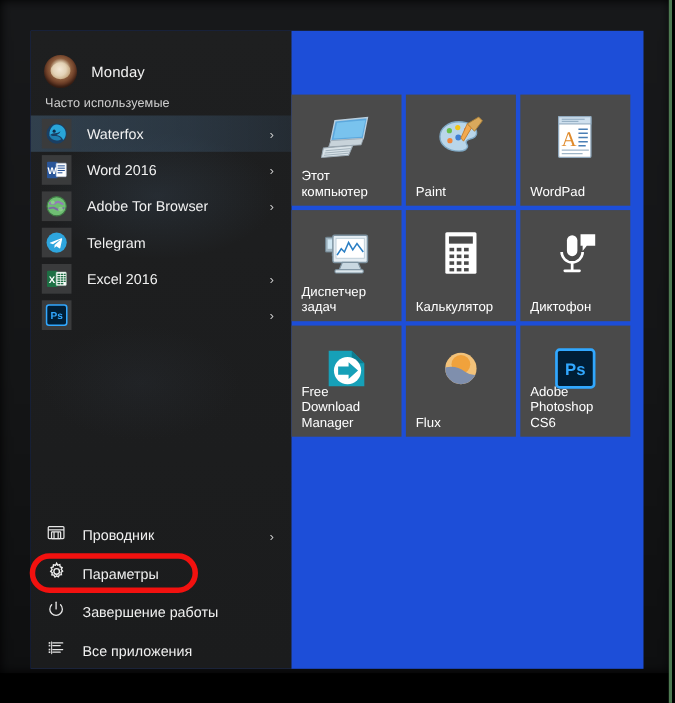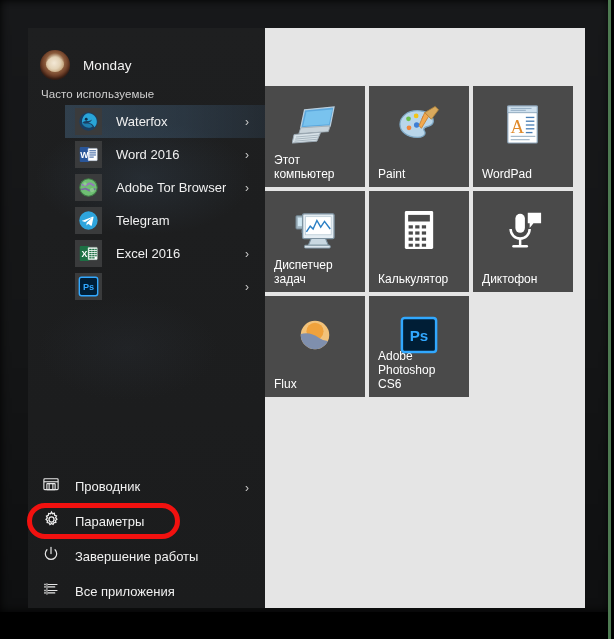--- a/index.html
+++ b/index.html
@@ -56,21 +56,21 @@
     top: 0; left: 611px;
     width: 3px; height: 639px;
     background: #000;
   }
 
   
   #start-menu {
     position: absolute;
     left: 28px; top: 28px;
     width: 557px; height: 580px;
-    background: #e5e5e5;
+    background: #1d4ed8;
     display: flex;
     flex-direction: row;
   }
 
   
   #left-col {
     width: 237px;
     height: 580px;
     position: relative;
     background: linear-gradient(180deg, #1e1f20 0%, #1b1c1d 100%);
@@ -132,21 +132,20 @@
 
   
   #app-list { position: relative; }
   .app-row {
     display: flex;
     align-items: center;
     height: 33px;
     padding-left: 10px;
     padding-right: 10px;
     position: relative;
-    margin-left: 37px;
   }
   .app-row .tileicon {
     width: 27px; height: 27px;
     flex: 0 0 27px;
     background: #3a3b3c;
     display: flex;
     align-items: center;
     justify-content: center;
     position: relative;
   }
@@ -538,20 +537,31 @@
             <path d="M26 3h14v11H32l-4 5v-5h-2z" fill="#ffffff"></path>
             <rect x="13" y="4" width="10" height="20" rx="5" fill="#ffffff"></rect>
             <path d="M8 20a10 10 0 0 0 20 0" fill="none" stroke="#ffffff" stroke-width="2.6"></path>
             <path d="M18 30v8" stroke="#ffffff" stroke-width="2.6"></path>
             <path d="M11 38h14" stroke="#ffffff" stroke-width="2.6" stroke-linecap="round"></path>
           </svg>
         </div>
         <div class="tile-label">Диктофон</div>
       </div>
 
+      <div class="tile">
+        <div class="tile-glyph">
+          <svg width="40" height="40" viewBox="0 0 42 42">
+            <path d="M4 4h22l12 12v22H4z" fill="#16a0b8"></path>
+            <path d="M26 4l12 12H26z" fill="#0d7d91"></path>
+            <circle cx="22" cy="23" r="13" fill="#ffffff"></circle>
+            <path d="M13 19h10v-4l9 8-9 8v-4H13z" fill="#16a0b8"></path>
+          </svg>
+        </div>
+        <div class="tile-label">Free Download Manager</div>
+      </div>
 
       <div class="tile">
         <div class="tile-glyph">
           <svg width="38" height="38" viewBox="0 0 40 40">
             <defs>
               <clipPath id="fluxclip">
                   <circle cx="20" cy="20" r="15"></circle>
                 </clipPath>
             </defs>
             <g clip-path="url(#fluxclip)">

